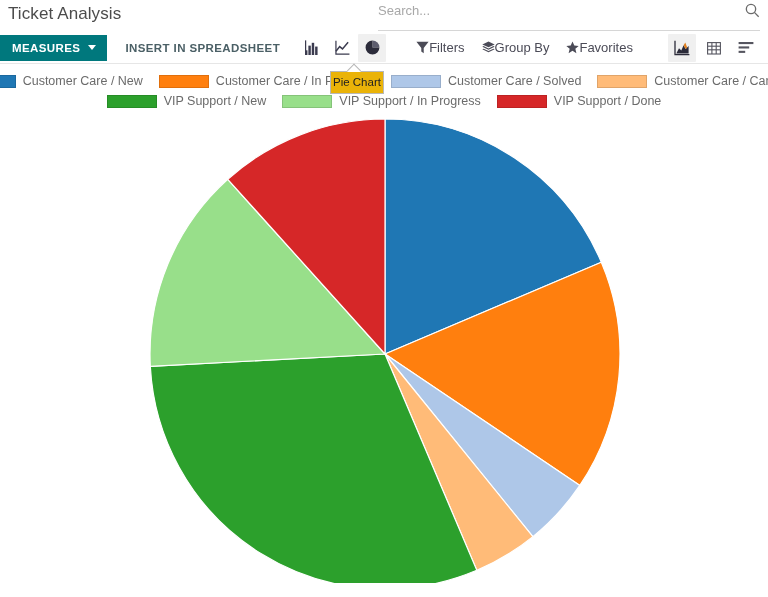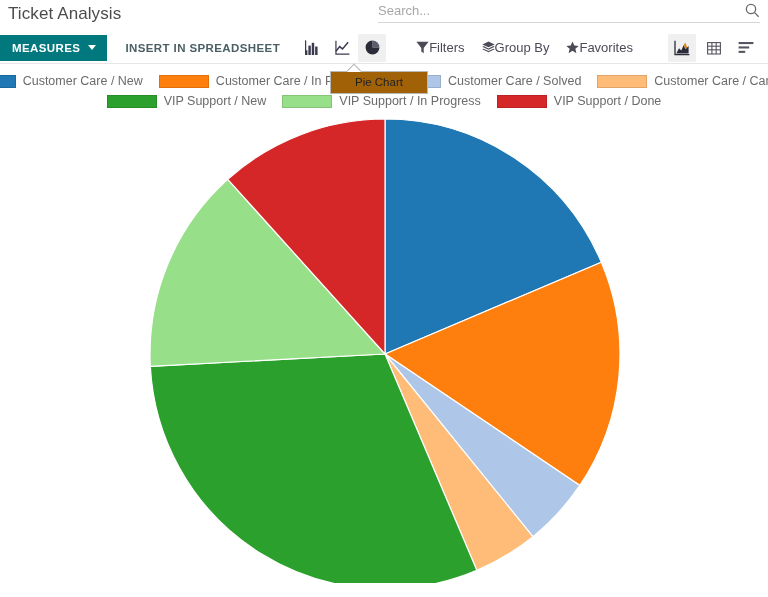--- a/index.html
+++ b/index.html
@@ -25,21 +25,21 @@
     letter-spacing: .1px;
     white-space: nowrap;
   }
   .searchwrap {
     position: absolute;
     left: 378px; top: 2px;
     width: 382px;
     display: flex;
     align-items: center;
     border-bottom: 1px solid #d6d6d6;
-    padding-bottom: 4px;
+    padding-bottom: 12px;
   }
   .searchwrap input {
     flex: 1;
     border: 0;
     outline: none;
     font-size: 13px;
     color: #333;
     background: transparent;
     font-family: "Liberation Sans", sans-serif;
   }
@@ -100,23 +100,23 @@
     font-size: 13px; color: #4b4b57; cursor: pointer;
     white-space: nowrap;
   }
   .menu-item .mi-ico { width: 13px; height: 13px; display:block; }
   .right-group { position:absolute; right: 8px; display:flex; align-items:center; gap: 4px; }
 
   
   .tooltip {
     position: absolute;
     left: 330px; top: 71px;
-    background: #a16207;
+    background: #eab308;
     border: 1px solid #b8b8b8;
-    padding: 3px 24px 4px;
+    padding: 3px 2px 4px;
     font-size: 11.5px;
     color: #222;
     white-space: nowrap;
     z-index: 40;
     line-height: 14px;
   }
   .tt-arrow {
     position: absolute;
     left: 347px; top: 62px;
     width: 14px; height: 10px;

